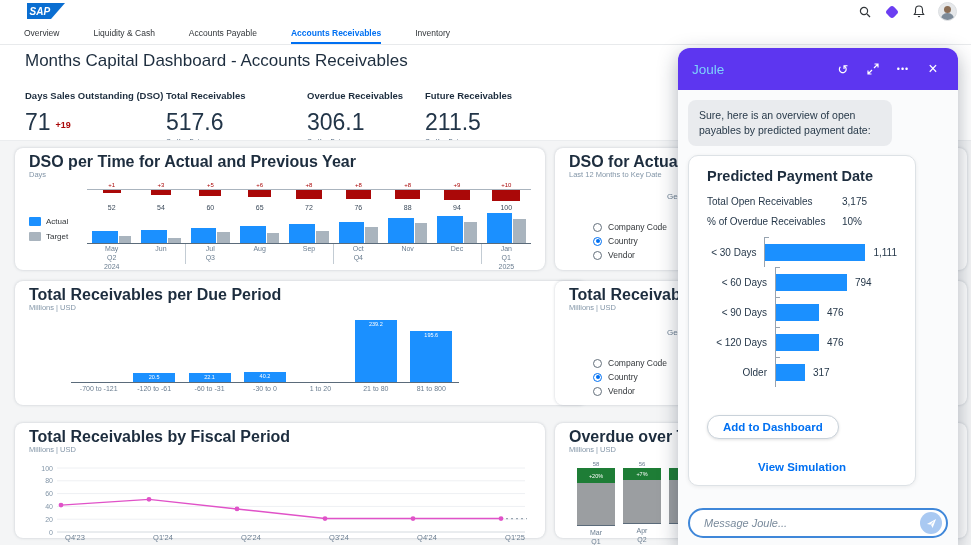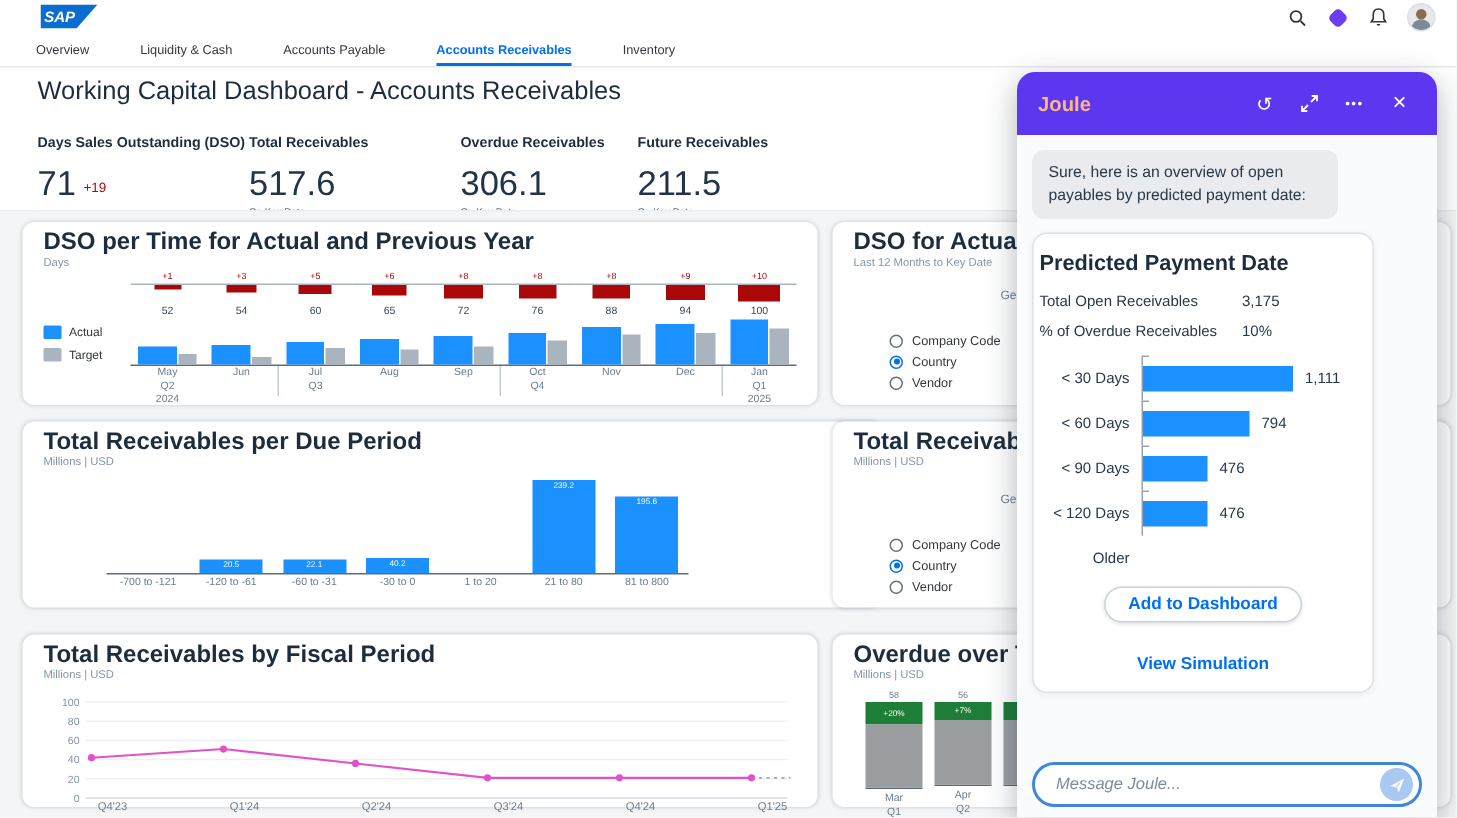--- a/index.html
+++ b/index.html
@@ -17,21 +17,21 @@
   
   .navbar{position:absolute;left:0;top:22px;width:100%;height:23px;background:#fff;border-bottom:1px solid #e8eaec;display:flex;align-items:stretch;padding-left:24px;box-sizing:border-box;z-index:5}
   .tab{font-size:8.5px;color:#32363a;display:flex;align-items:center;margin-right:34px;cursor:pointer;border-bottom:2px solid transparent;padding-top:2px}
   .tab.active{color:#0070f2;font-weight:bold;border-bottom-color:#0070f2}
   
   .page-title{position:absolute;left:25px;top:51px;font-size:17px;font-weight:500;color:#1d2d3e}
   .kpi-row{position:absolute;left:25px;top:90px;display:flex}
   .kpi{margin-right:0}
   .kpi .kl{font-size:9.5px;font-weight:bold;color:#1d2d3e;margin-bottom:9px}
   .kpi .kv{font-size:23px;font-weight:400;color:#223548;line-height:24px;display:flex;align-items:flex-start}
-  .kpi .kd{font-size:9px;font-weight:normal;color:#aa0808;margin-left:5px;margin-top:3px}
+  .kpi .kd{font-size:9px;font-weight:bold;color:#aa0808;margin-left:5px;margin-top:3px}
   .kpi .kn{font-size:6.5px;color:#556b82;margin-top:4px}
   .kpi .kn .red{color:#aa0808}
   
   .content{position:absolute;left:0;top:140px;right:0;bottom:0;background:#f4f5f6;border-top:1px solid #ebedef}
   .card{position:absolute;background:#fff;border-radius:8px;box-shadow:0 0 3px rgba(85,100,115,.30);box-sizing:border-box;padding:7px 14px 4px}
   .ct{font-size:16px;font-weight:bold;color:#1d2d3e;line-height:14px}
   .cs{font-size:7.5px;color:#8396a8;margin-top:1px}
   #card-dso{left:15px;top:148px;width:530px;height:122px}
   #card-due{left:15px;top:281px;width:572px;height:124px}
   #card-fiscal{left:15px;top:423px;width:530px;height:115px}
@@ -76,38 +76,38 @@
   .ovcol{width:46px;display:flex;flex-direction:column;align-items:center}
   .ovtop{font-size:6px;color:#6a7d90;height:8px;line-height:8px}
   .ovbar{width:38px;display:flex;flex-direction:column;border-bottom:1px solid #5b6b7a;box-sizing:border-box}
   .ovgreen{background:#1e7d36;display:flex;align-items:center;justify-content:center;font-size:5.5px;color:#fff}
   .ovgray{background:#9b9ea1;flex:1}
   .ovlabs{text-align:center;font-size:7px;color:#6a7d90;line-height:9px;margin-top:2px}
   
   .joule{position:absolute;left:678px;top:48px;width:280px;height:497px;background:#fafbfc;border-radius:12px 12px 0 0;
          box-shadow:0 6px 20px rgba(30,40,60,.35);z-index:20;display:flex;flex-direction:column}
   .jhead{height:42px;background:#5D36F0;border-radius:12px 12px 0 0;display:flex;align-items:center;padding:0 14px;flex:none}
-  .jtitle{color:#fdba74;font-size:13.5px;font-weight:bold;flex:1}
+  .jtitle{color:#7dd3fc;font-size:13.5px;font-weight:normal;flex:1}
   .jico{color:#fff;width:22px;height:22px;display:flex;align-items:center;justify-content:center;font-size:13px;cursor:pointer;margin-left:8px}
   .jbody{flex:1;position:relative;overflow:hidden}
   .jbubble{margin:10px 0 0 10px;width:204px;background:#e9ebee;border-radius:8px;padding:8px 11px;box-sizing:border-box;
            font-size:10.5px;line-height:1.45;color:#273949}
   .jcard{margin:9px 0 0 10px;width:228px;background:#fff;border:1px solid #dde2e6;border-radius:10px;
-         box-shadow:0 1px 4px rgba(0,0,0,.07);padding:12px 4px;box-sizing:border-box}
+         box-shadow:0 1px 4px rgba(0,0,0,.07);padding:12px 18px;box-sizing:border-box}
   .jct{font-size:14.5px;font-weight:bold;color:#1d2d3e;margin-bottom:12px}
   .jstat{display:flex;font-size:10px;color:#26384a;margin-bottom:9px}
   .jstat .sl{width:135px}
   .jchart{margin-top:10px}
   .jrow{display:flex;align-items:center;height:30px}
   .jrl{width:60px;text-align:right;padding-right:8px;font-size:10px;color:#26384a}
   .jbz{flex:1;align-self:stretch;border-left:1px solid #97a3b0;display:flex;align-items:center;position:relative}
   .jbz::before{content:"";position:absolute;left:0;top:0;width:4px;border-top:1px solid #97a3b0}
   .jbar{height:17px;background:#1B90FF}
   .jbv{font-size:10px;color:#26384a;margin-left:8px}
-  .jbtns{text-align:center;margin-top:4px}
+  .jbtns{text-align:left;margin-top:28px}
   .jadd{display:inline-block;background:#fff;border:1px solid #c9d2da;border-radius:16px;padding:5px 15px;
         font-size:11.5px;font-weight:bold;color:#0070f2;box-shadow:0 1px 3px rgba(0,0,0,.12);cursor:pointer}
   .jsim{margin-top:22px;font-size:11.5px;font-weight:bold;color:#0070f2;text-align:center;cursor:pointer}
   .jinputwrap{position:absolute;left:10px;bottom:7px;width:260px;height:30px;border:2px solid #3f87d9;border-radius:16px;
               background:#fff;display:flex;align-items:center;box-sizing:border-box;padding:0 4px 0 12px}
   .jinput{flex:1;border:none;outline:none;font-size:11px;font-family:"Liberation Sans",sans-serif;color:#32363a;background:transparent}
   .jinput::placeholder{font-style:italic;color:#7a8b9c}
   .jsend{width:22px;height:22px;border-radius:50%;background:#a9c9f2;display:flex;align-items:center;justify-content:center;cursor:pointer}
 </style>
 </head>
@@ -139,21 +139,21 @@
 </div>
 
 <div class="navbar" id="nav-tabs">
     <div class="tab">Overview</div>
     <div class="tab">Liquidity &amp; Cash</div>
     <div class="tab">Accounts Payable</div>
     <div class="tab active">Accounts Receivables</div>
     <div class="tab">Inventory</div>
   </div>
 
-<div class="page-title">Working Capital Dashboard - Accounts Receivables</div>
+<div class="page-title">Months Capital Dashboard - Accounts Receivables</div>
 <div class="kpi-row" id="kpi-row">
     <div class="kpi" style="width: 141px;">
       <div class="kl">Days Sales Outstanding (DSO)</div>
       <div class="kv">
         <span>71</span>
         <span class="kd">+19</span>
       </div>
       <div class="kn">Last 12 Months to Key Date <span class="red">(△ Last Year %)</span></div>
     </div>
     <div class="kpi" style="width: 141px;">
@@ -560,20 +560,24 @@
           </div>
           <div class="jrow">
             <div class="jrl">&lt; 120 Days</div>
             <div class="jbz">
               <div class="jbar" style="width: 43px; background: rgb(27, 144, 255);"></div>
               <span class="jbv">476</span>
             </div>
           </div>
           <div class="jrow">
             <div class="jrl">Older</div>
+            <div class="jbz">
+              <div class="jbar" style="width: 29px; background: rgb(27, 144, 255);"></div>
+              <span class="jbv">317</span>
+            </div>
           </div>
         </div>
       <div class="jbtns">
         <span class="jadd">Add to Dashboard</span>
       </div>
       <div class="jsim">View Simulation</div>
     </div>
     <div class="jinputwrap">
       <input class="jinput" placeholder="Message Joule..." style="">
       <div class="jsend">

